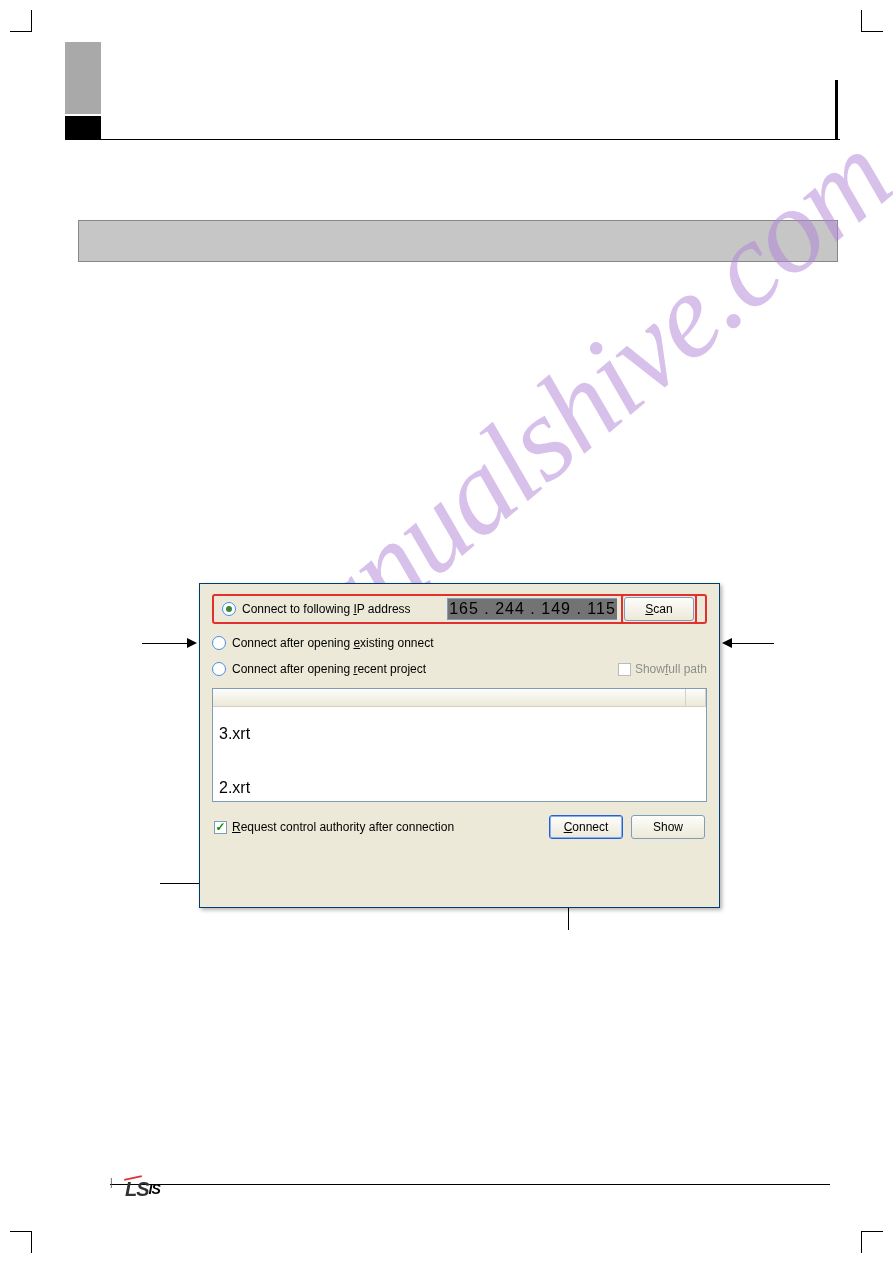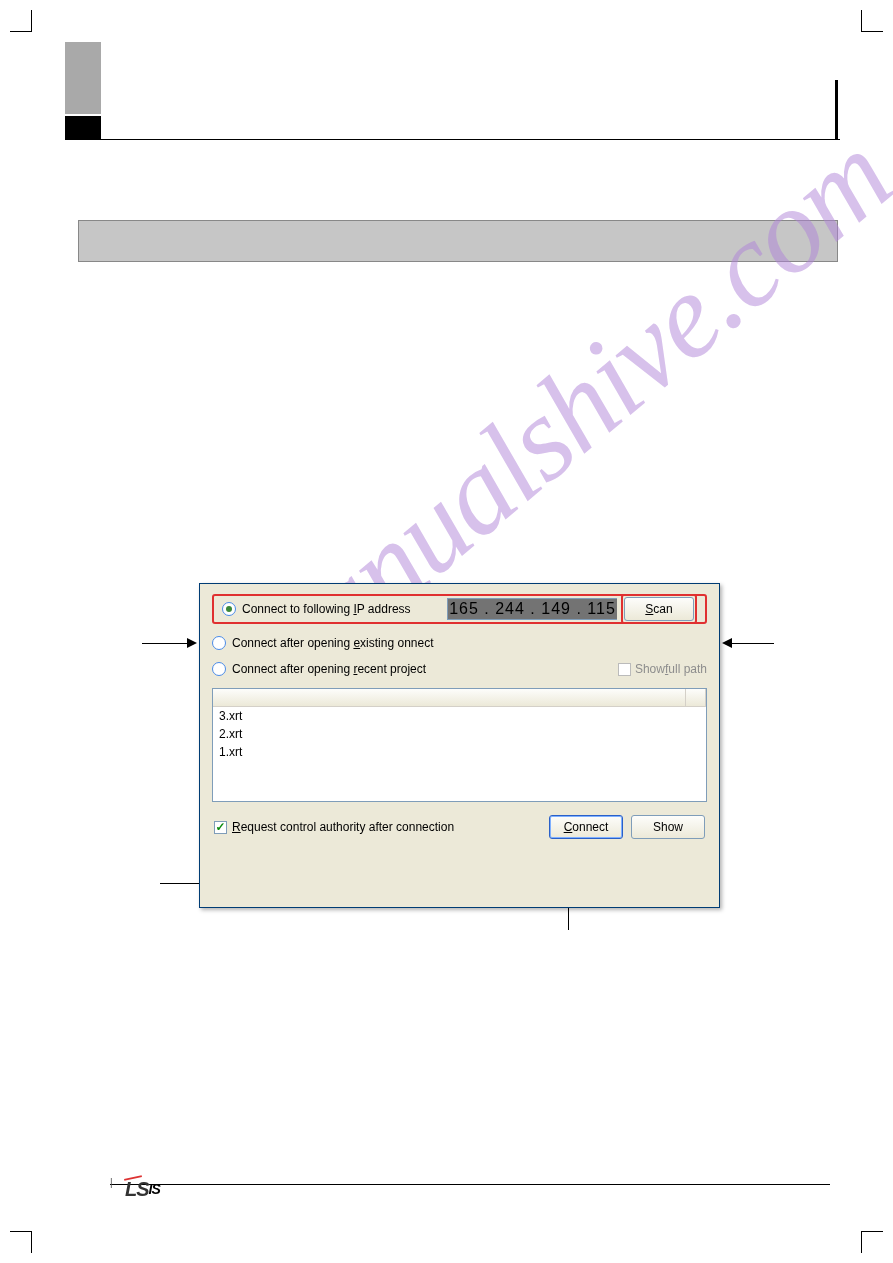--- a/index.html
+++ b/index.html
@@ -59,21 +59,21 @@
   
   .row-radio { display:flex; align-items:center; height:26px; font-size:12px; }
   .row-spread { justify-content:space-between; }
   .chk-full { display:flex; align-items:center; color:#8d8d8d; font-size:12px; }
   .chk-box { width:13px; height:13px; border:1px solid #bbb; background:#fff; margin-right:4px; }
 
   .list-area { margin-top:6px; border:1px solid #7f9db9; background:#fff; height:114px; overflow:hidden;}
   .list-header { height:18px; background:linear-gradient(#fdfdfb,#ece9d8); border-bottom:1px solid #d4d0c8; display:flex;}
   .list-header .col { flex:1; border-right:1px solid #d4d0c8;}
   .list-header .col:last-child { flex:0 0 20px;}
-  .list-item { font-size:12px; padding:1px 6px; line-height:16px;}
+  .list-item { font-size:16px; padding:19px 6px; line-height:16px;}
 
   .footer { display:flex; align-items:center; height:28px; margin-top:16px; font-size:12px; padding:0 2px 10px 2px;}
   .footer .chk { width:13px; height:13px; border:1px solid #7f9db9; background:#fff; margin-right:5px; display:inline-flex; align-items:center; justify-content:center; color:#0a8a0a; font-size:12px; font-weight:bold;}
   .footer .spacer { flex:1; }
   .footer .btn { width:74px; height:24px; background:linear-gradient(#fdfdfb,#ece9d8); border:1px solid #7f9db9; font-size:12px; border-radius:3px; margin-left:8px;}
   .footer .btn.connect { border:1px solid #2a60c8; box-shadow:0 0 0 1px #7fb0ff inset; }
 
   
   .arrow { position:absolute; display:flex; align-items:center; }
   .arrow .line { height:1px; background:#000; }

